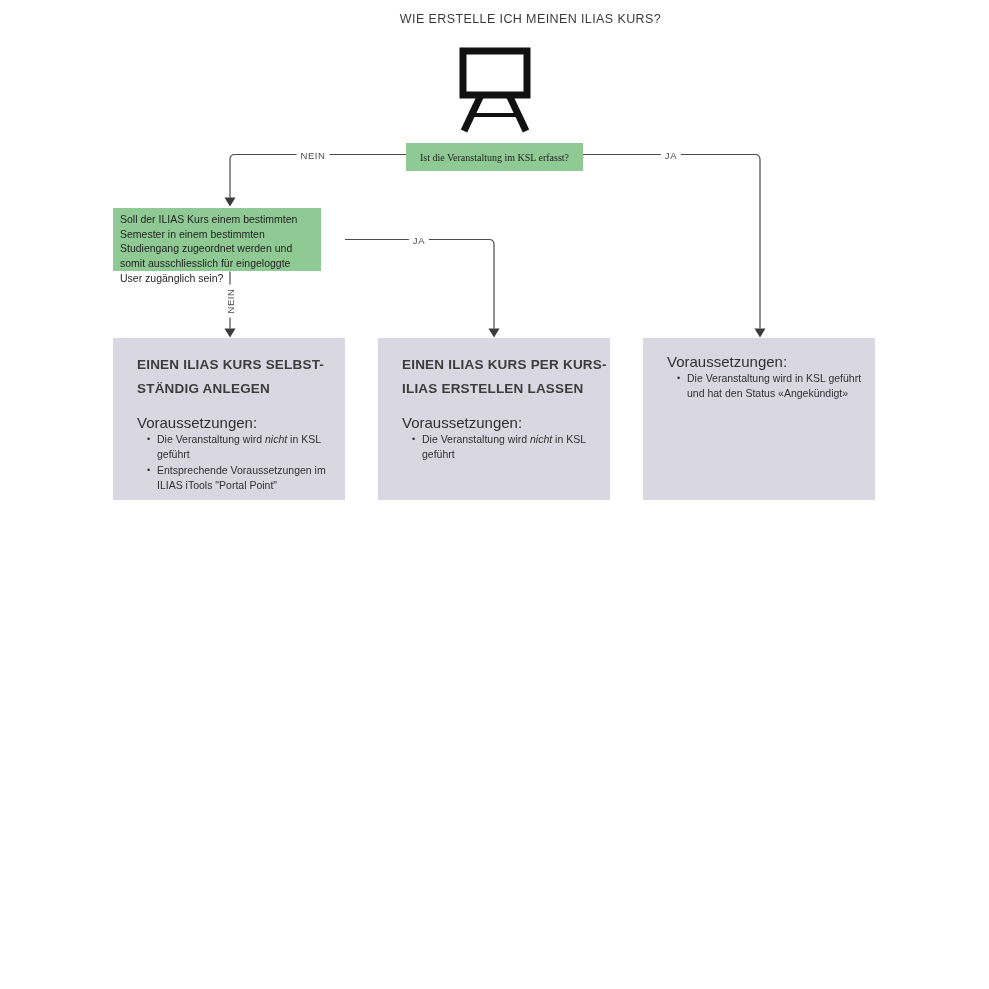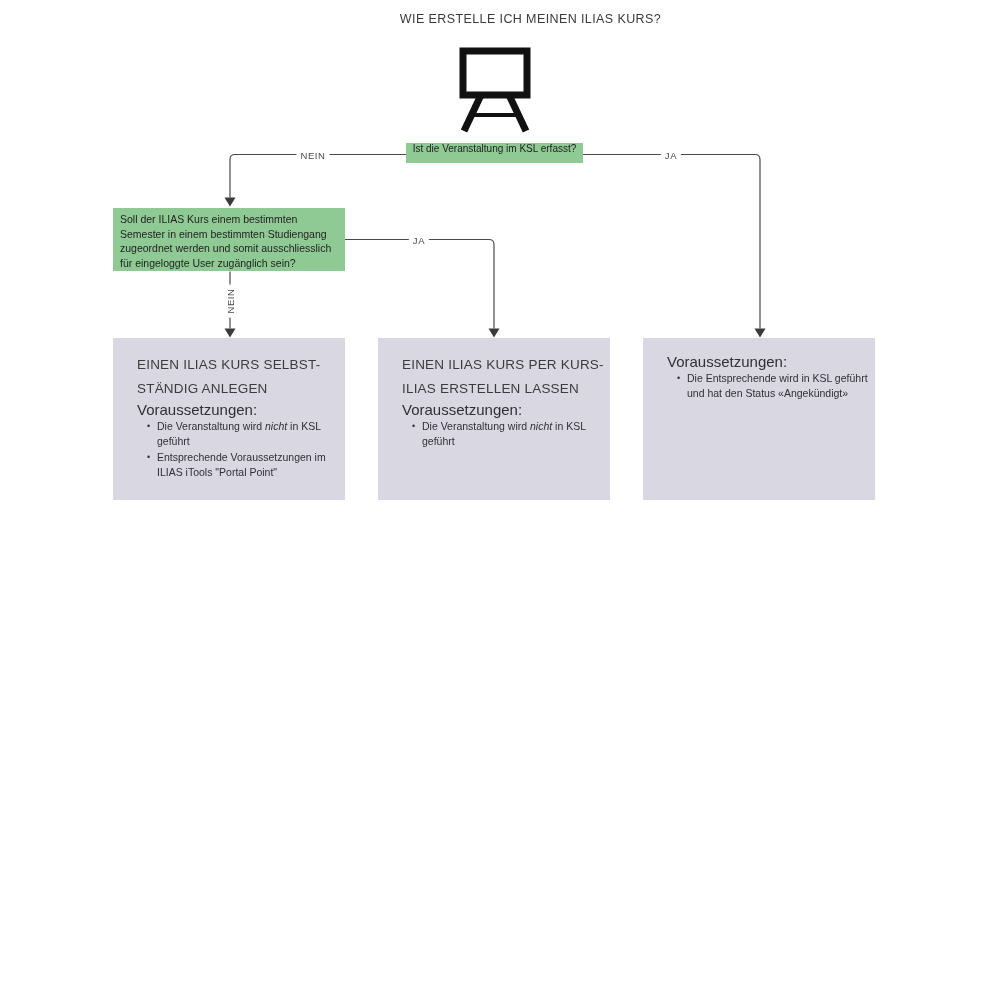--- a/index.html
+++ b/index.html
@@ -23,37 +23,37 @@
     position:absolute; transform:translate(-50%,-50%);
     background:#fff; padding:0 4px; font-size:9.5px; letter-spacing:.6px;
     color:#4a4a4a; white-space:nowrap;
   }
   .edge-label.vertical{ transform:translate(-50%,-50%) rotate(-90deg); }
   .decision{
     position:absolute; background:var(--green); color:#1f1f1f;
     box-sizing:border-box;
   }
   .decision-ksl{
-    left:406px; top:143px; width:177px; height:20px;
-    display:flex; align-items:flex-start; justify-content:center;
-    font-size:10px; white-space:nowrap;
+    left:406px; top:143px; width:177px; height:28px;
+    display:flex; align-items:center; justify-content:center;
+    font-size:10px; white-space:nowrap;font-family:Liberation Serif, serif;
   }
   .decision-semester{
-    left:113px; top:208px; width:232px; height:63px;
+    left:113px; top:208px; width:208px; height:63px;
     padding:4px 7px; font-size:10.5px; line-height:1.4;
   }
   .outcome{
     position:absolute; top:338px; width:232px; height:162px;
     background:var(--gray-box); box-sizing:border-box;
     padding:15px 6px 0 24px; color:var(--text-dark);
   }
   .outcome-1{ left:113px; } .outcome-2{ left:378px; } .outcome-3{ left:643px; }
   .outcome .box-title{
     font-size:13.5px; line-height:1.78; letter-spacing:.2px;
-    color:#3c3c3c; 
+    color:#3c3c3c; margin-bottom:13px;font-weight:bold;
   }
   .outcome .box-title span{ display:block; white-space:nowrap; }
   .outcome .req-label{ font-size:15px; margin-bottom:1px; }
   .bullet{ display:flex; font-size:10.5px; line-height:1.42; margin:1px 0; }
   .bullet .dot{ flex:none; width:10px; margin-left:10px; font-size:9px; line-height:1.65; }
 </style>
 </head>
 <body>
 
 <div class="canvas">
@@ -119,17 +119,17 @@
     <div class="bullet">
       <span class="dot">•</span>
       <span><span>Die Veranstaltung wird </span><i>nicht</i><span> in KSL geführt</span></span>
     </div>
   </div>
 
   <div class="outcome outcome-3">
     <div class="req-label">Voraussetzungen:</div>
     <div class="bullet">
       <span class="dot">•</span>
-      <span><span>Die Entsprechende wird in KSL geführt und hat den Status «Angekündigt»</span><i></i><span></span></span>
+      <span><span>Die Veranstaltung wird in KSL geführt und hat den Status «Angekündigt»</span><i></i><span></span></span>
     </div>
   </div>
 
 </div>
 
 </body></html>

